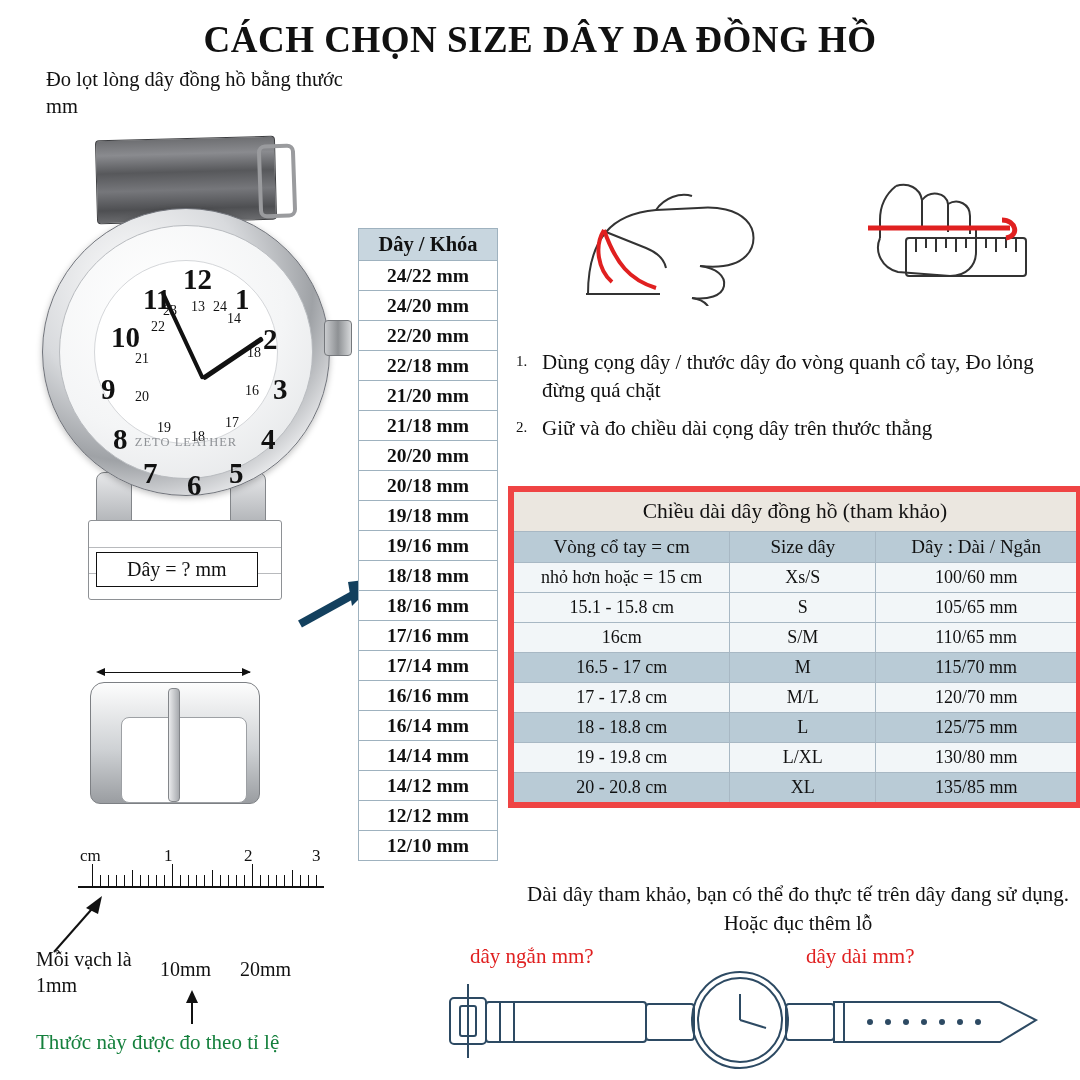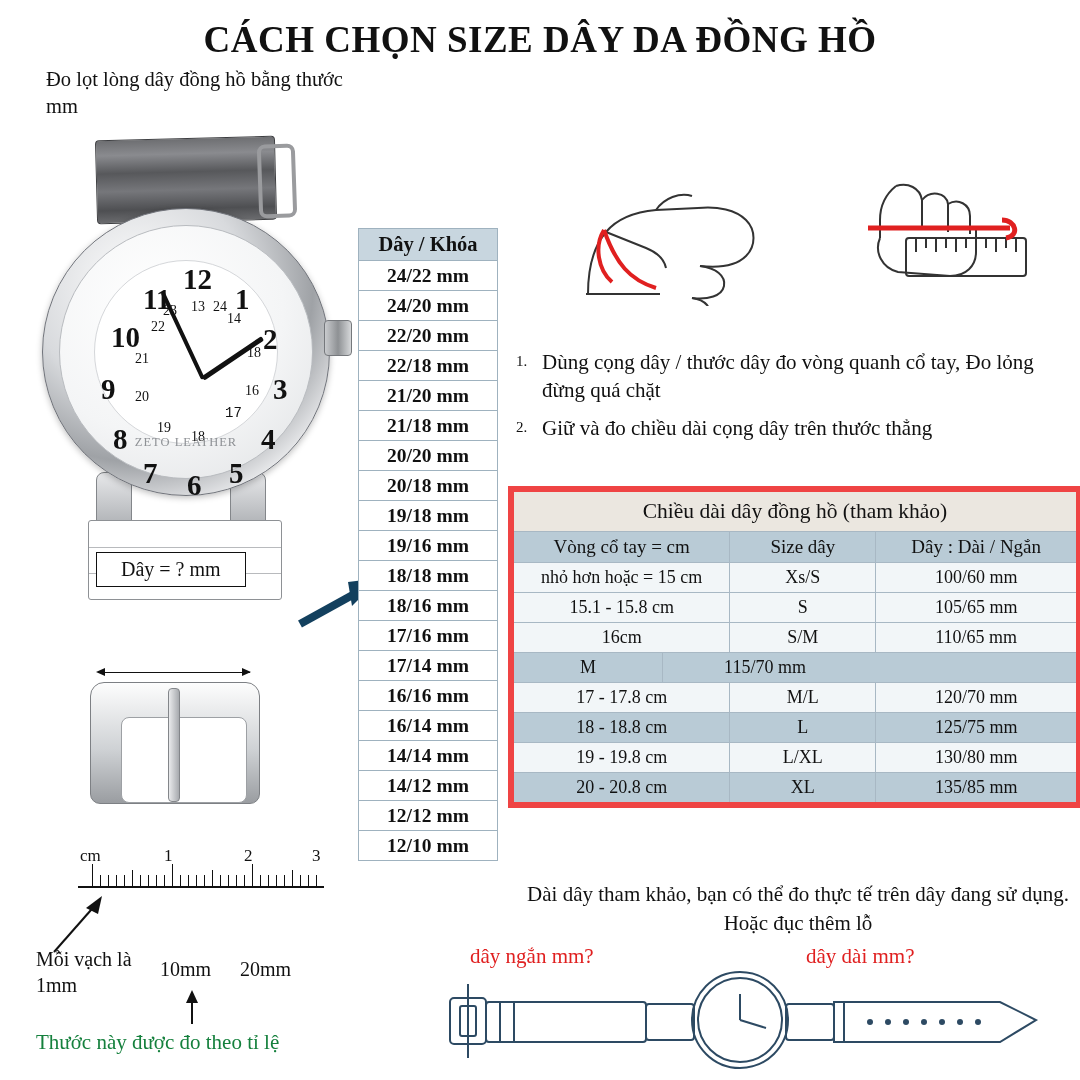--- a/index.html
+++ b/index.html
@@ -85,21 +85,21 @@
   .num.small{font-size:14px;font-weight:normal;}
   .brand{
     position:absolute;left:50%;top:174px;transform:translateX(-50%);
     font-size:12.5px;letter-spacing:1px;color:#8e9195;white-space:nowrap;
   }
   .hand{position:absolute;background:#111;transform-origin:0% 50%;border-radius:2px;}
 
   .label-day{
     position:absolute;left:96px;top:552px;
     border:1px solid #111;background:#fff;
-    padding:5px 24px;font-size:20px;white-space:nowrap;
+    padding:5px 30px;font-size:20px;white-space:nowrap;
   }
   .label-khoa{
     position:absolute;left:108px;top:632px;font-size:20px;white-space:nowrap;
   }
 
   
   .buckle{position:absolute;left:82px;top:668px;width:190px;height:140px;}
   .buckle-frame{
     position:absolute;left:8px;top:14px;width:168px;height:120px;border-radius:14px 14px 10px 10px;
     background:linear-gradient(180deg,#fdfdfd,#cfd2d5 55%,#9a9da1);
@@ -222,21 +222,21 @@
           <div class="num big" style="left:48px;top:196px;">7</div>
           <div class="num big" style="left:18px;top:162px;">8</div>
           <div class="num big" style="left:6px;top:112px;">9</div>
           <div class="num big" style="left:16px;top:60px;">10</div>
           <div class="num big" style="left:48px;top:22px;">11</div>
 
           <div class="num small" style="left:96px;top:38px;">13</div>
           <div class="num small" style="left:132px;top:50px;">14</div>
           <div class="num small" style="left:152px;top:84px;">18</div>
           <div class="num small" style="left:150px;top:122px;">16</div>
-          <div class="num small" style="left:130px;top:144px;font-family:Liberation Mono, monospace;">17</div>
+          <div class="num small" style="left:130px;top:154px;">17</div>
           <div class="num small" style="left:96px;top:168px;">18</div>
           <div class="num small" style="left:62px;top:159px;">19</div>
           <div class="num small" style="left:40px;top:128px;">20</div>
           <div class="num small" style="left:40px;top:90px;">21</div>
           <div class="num small" style="left:56px;top:58px;">22</div>
           <div class="num small" style="left:68px;top:42px;">23</div>
           <div class="num small" style="left:118px;top:38px;">24</div>
 
           <div class="brand">ZETO LEATHER</div>
 
@@ -396,20 +396,21 @@
       <div class="rcell c1">15.1 - 15.8 cm</div>
       <div class="rcell c2">S</div>
       <div class="rcell c3">105/65 mm</div>
     </div>
     <div class="rrow plain">
       <div class="rcell c1">16cm</div>
       <div class="rcell c2">S/M</div>
       <div class="rcell c3">110/65 mm</div>
     </div>
     <div class="rrow alt">
+      <div class="rcell c1">16.5 - 17 cm</div>
       <div class="rcell c2">M</div>
       <div class="rcell c3">115/70 mm</div>
     </div>
     <div class="rrow plain">
       <div class="rcell c1">17 - 17.8 cm</div>
       <div class="rcell c2">M/L</div>
       <div class="rcell c3">120/70 mm</div>
     </div>
     <div class="rrow alt">
       <div class="rcell c1">18 - 18.8 cm</div>

